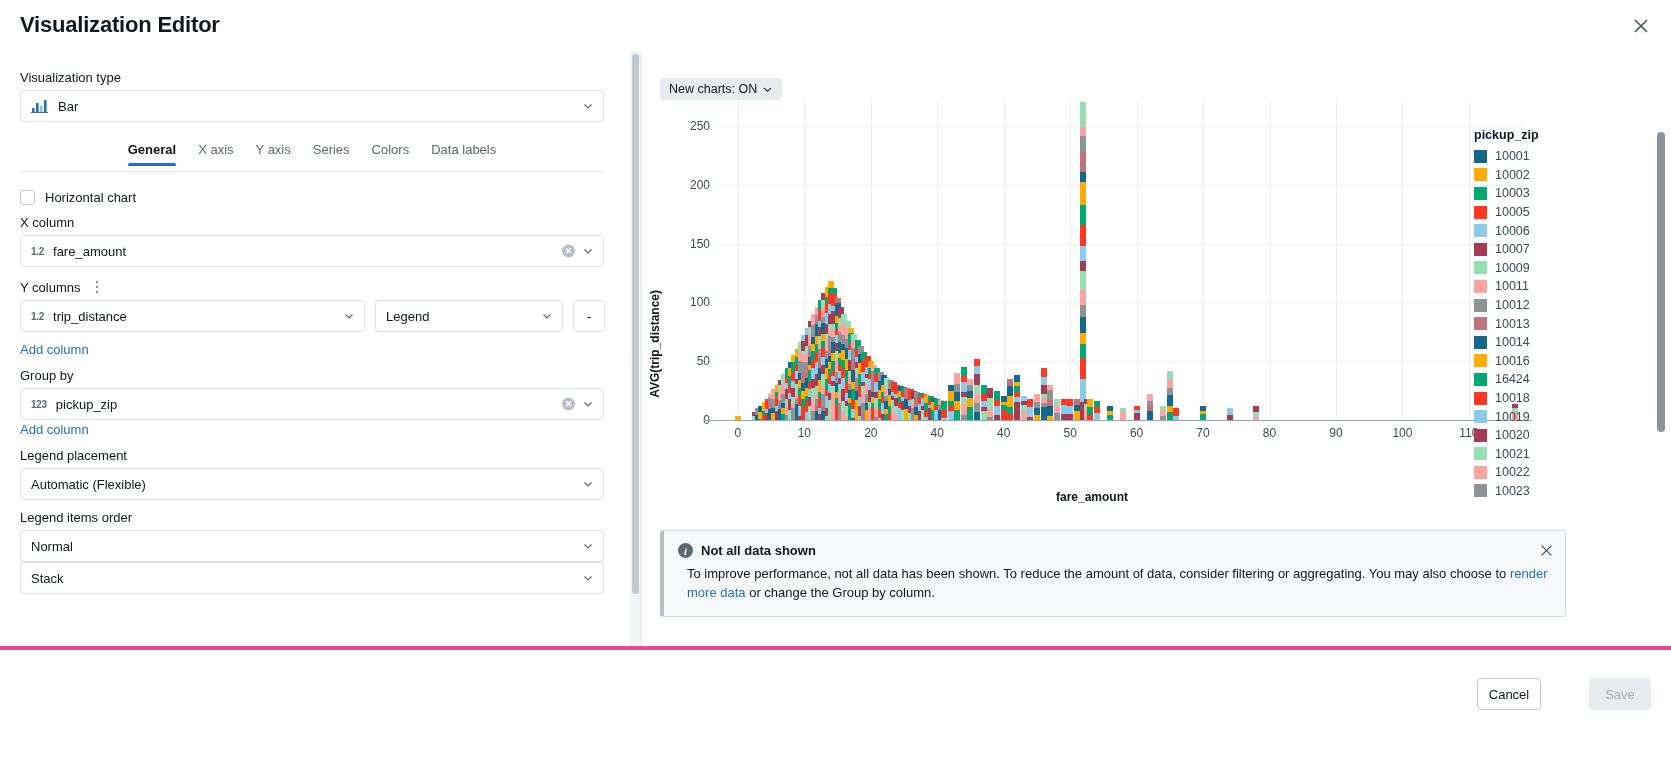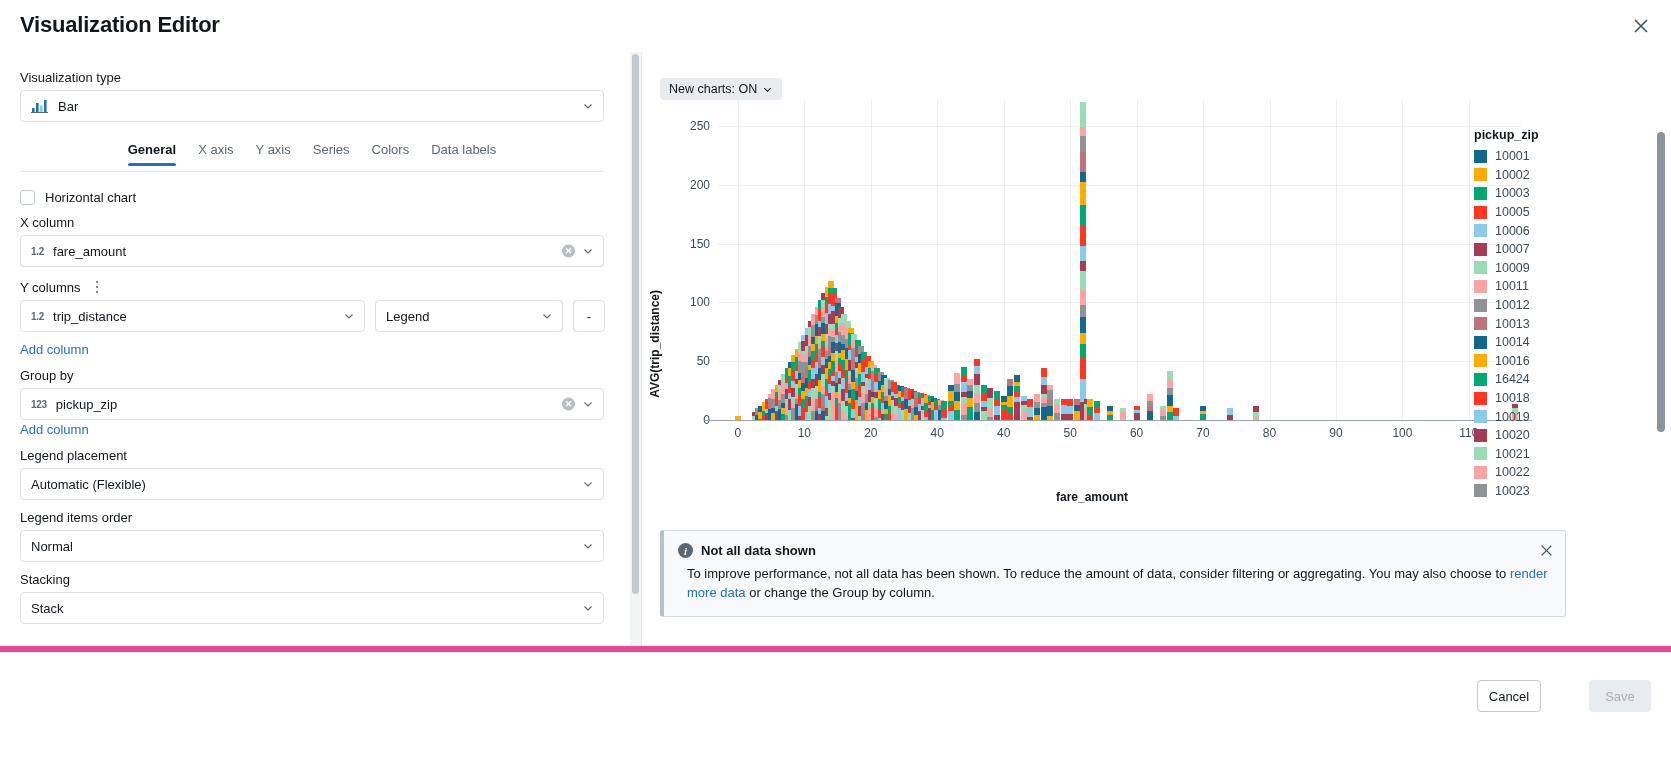--- a/index.html
+++ b/index.html
@@ -193,21 +193,21 @@
   .alert-title { font-size: 13px; font-weight: bold; color: #11171c; }
   .alert-body { font-size: 13px; color: #11171c; line-height: 1.45; margin-top: 7px; margin-left: 9px; }
   .alert-close {
     position: absolute; right: 10px; top: 10px; width: 18px; height: 18px;
     cursor: pointer; display: flex; align-items: center; justify-content: center;
   }
 
   
   .footer {
     position: absolute; left: 0; top: 646px; width: 1671px; height: 117px;
-    background: #fff; border-top: 6px solid #ec4899;
+    background: #fff; border-top: 4px solid #ec4899;
   }
   .btn {
     position: absolute; height: 32px; border-radius: 4px; font-size: 13px;
     display: flex; align-items: center; justify-content: center; cursor: pointer;
   }
   .btn-cancel {
     right: 130px; top: 28px; width: 64px; border: 1px solid #c2c9cf;
     background: #fff; color: #11171c;
   }
   .btn-save {
@@ -343,21 +343,20 @@
       <div class="select-box">
         <span>Normal</span>
         <span class="chev">
           <svg width="12" height="12" viewBox="0 0 12 12">
               <path d="M2.5 4.5 L6 8 L9.5 4.5" stroke="#5a6872" stroke-width="1.2" fill="none"></path>
             </svg>
         </span>
       </div>
 
       
-      <div class="field-label">Stacking</div>
       <div class="select-box">
         <span>Stack</span>
         <span class="chev">
           <svg width="12" height="12" viewBox="0 0 12 12">
               <path d="M2.5 4.5 L6 8 L9.5 4.5" stroke="#5a6872" stroke-width="1.2" fill="none"></path>
             </svg>
         </span>
       </div>
 
     </div>

